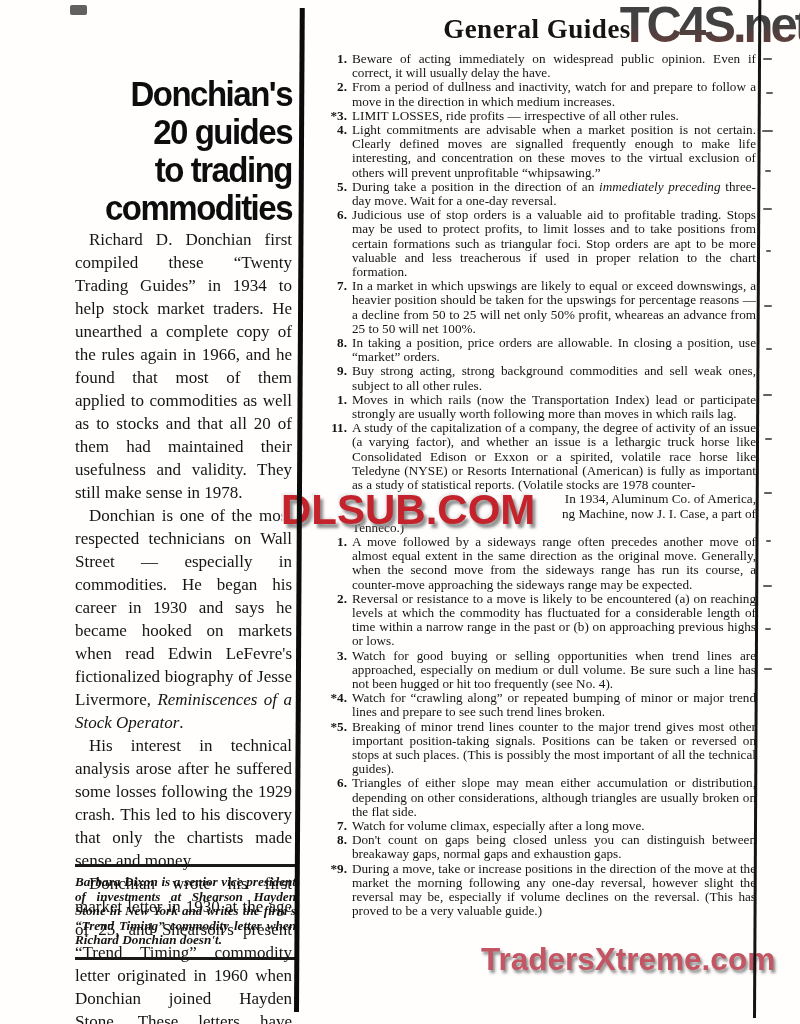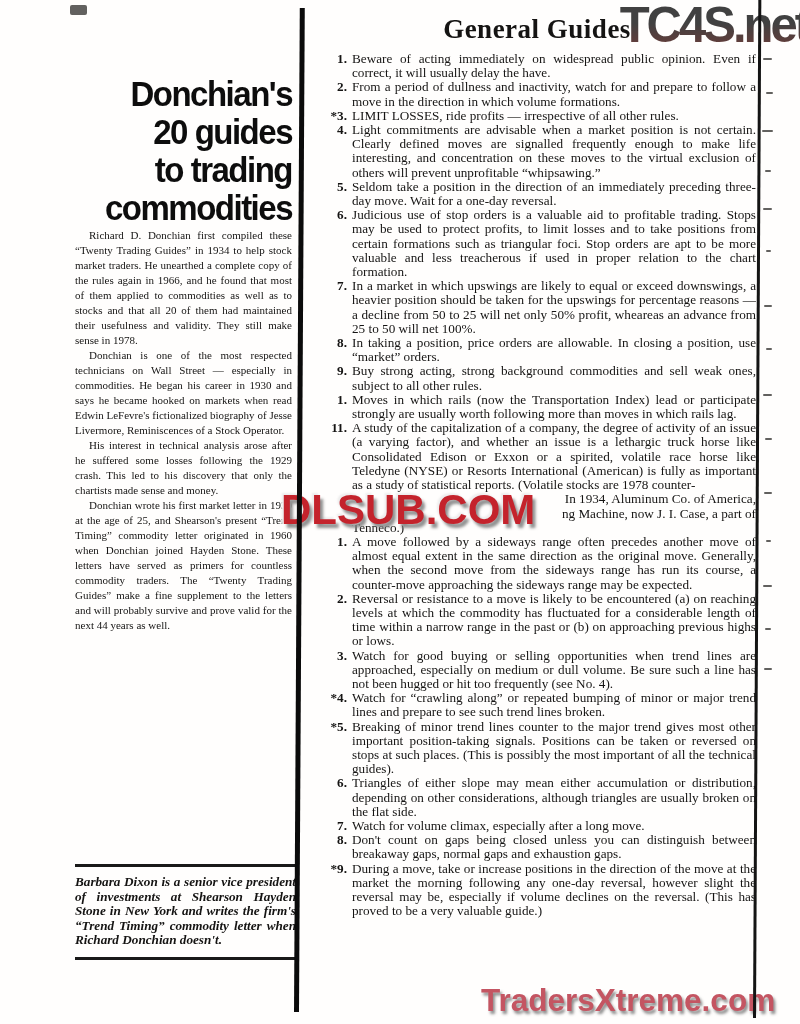--- a/index.html
+++ b/index.html
@@ -6,22 +6,22 @@
   .page{position:relative;width:800px;height:1024px;background:#fffefd;overflow:hidden;
         font-family:"Liberation Serif",serif;color:#151413;}
 
   
   .left-col{position:absolute;left:75px;top:76px;width:217px;}
   .title{font-family:"Liberation Sans",sans-serif;font-weight:900;font-size:33px;
          line-height:36px;text-align:right;letter-spacing:-1.5px;color:#0d0d0d;
          transform:scaleY(1.05);transform-origin:top right;}
   .byline{margin-top:42px;font-style:italic;font-weight:bold;font-size:14.5px;}
   .paras{margin-top:8px;}
-  .para{font-size:11px;line-height:15px;text-align:justify;text-indent:14px;}
-  .it{}
+  .para{font-size:17px;line-height:23px;text-align:justify;text-indent:14px;}
+  .it{font-style:italic;}
   .bio{position:absolute;left:75px;top:864px;width:221px;
        border-top:3px solid #191919;border-bottom:3px solid #191919;
        padding:8px 0 9px;font-style:italic;font-weight:bold;
        font-size:13.2px;line-height:14.6px;text-align:justify;}
   .pagenum{position:absolute;left:56px;top:978px;font-weight:bold;font-size:16px;margin-top:48px;}
 
   
   .right-col{position:absolute;left:318px;top:14px;width:438px;
              font-size:13.2px;line-height:14.2px;}
   .guide-head{font-weight:bold;font-size:27px;line-height:30px;text-align:center;
@@ -43,21 +43,21 @@
 
   
   .wm{position:absolute;font-family:"Liberation Sans",sans-serif;white-space:nowrap;z-index:5;}
   .wm-tc4s{top:-4px;right:-8px;font-weight:900;font-size:49px;letter-spacing:-3px;
            transform:scaleY(1.02);transform-origin:top;
            background:linear-gradient(#414141 48%, #5c3e3c 78%, #8a4a43 100%);
            -webkit-background-clip:text;background-clip:text;color:transparent;}
   .wm-dlsub{left:281px;top:486px;font-weight:900;font-size:42px;letter-spacing:0px;
             color:#c4232c;-webkit-text-stroke:3px #ffffff;paint-order:stroke fill;
             text-shadow:3px 4px 3px rgba(125,125,125,.85), -2px -2px 2px rgba(235,235,235,.9);}
-  .wm-traders{left:481px;top:982px;font-weight:900;font-size:31.5px;letter-spacing:0px;
+  .wm-traders{left:481px;top:941px;font-weight:900;font-size:31.5px;letter-spacing:0px;
               color:#c45562;-webkit-text-stroke:2.5px #ffffff;paint-order:stroke fill;
               text-shadow:2px 3px 3px rgba(110,110,110,.8);}
   .line-top{z-index:6;}
 </style>
 </head>
 <body>
 
 <div class="page">
 
   <div class="left-col">
@@ -80,33 +80,33 @@
 
   <div class="right-col">
     <div class="guide-head">General Guides</div>
     <div id="general-list">
         <div class="gitem">
           <span class="gnum">1.</span>
           <div class="gtext"><span>Beware of acting immediately on widespread public opinion. Even if correct, it will usually delay the have.</span></div>
         </div>
         <div class="gitem">
           <span class="gnum">2.</span>
-          <div class="gtext"><span>From a period of dullness and inactivity, watch for and prepare to follow a move in the direction in which volume formations.</span></div>
+          <div class="gtext"><span>From a period of dullness and inactivity, watch for and prepare to follow a move in the direction in which medium increases.</span></div>
         </div>
         <div class="gitem">
           <span class="gnum">*3.</span>
           <div class="gtext"><span>LIMIT LOSSES, ride profits — irrespective of all other rules.</span></div>
         </div>
         <div class="gitem">
           <span class="gnum">4.</span>
           <div class="gtext"><span>Light commitments are advisable when a market position is not certain. Clearly defined moves are signalled frequently enough to make life interesting, and concentration on these moves to the virtual exclusion of others will prevent unprofitable “whipsawing.”</span></div>
         </div>
         <div class="gitem">
           <span class="gnum">5.</span>
-          <div class="gtext"><span>Seldom take a position in the direction of an </span><span class="it">immediately preceding</span><span> three-day move. Wait for a one-day reversal.</span></div>
+          <div class="gtext"><span>During take a position in the direction of an </span><span class="it">immediately preceding</span><span> three-day move. Wait for a one-day reversal.</span></div>
         </div>
         <div class="gitem">
           <span class="gnum">6.</span>
           <div class="gtext"><span>Judicious use of stop orders is a valuable aid to profitable trading. Stops may be used to protect profits, to limit losses and to take positions from certain formations such as triangular foci. Stop orders are apt to be more valuable and less treacherous if used in proper relation to the chart formation.</span></div>
         </div>
         <div class="gitem">
           <span class="gnum">7.</span>
           <div class="gtext"><span>In a market in which upswings are likely to equal or exceed downswings, a heavier position should be taken for the upswings for percentage reasons — a decline from 50 to 25 will net only 50% profit, wheareas an advance from 25 to 50 will net 100%.</span></div>
         </div>
         <div class="gitem">

